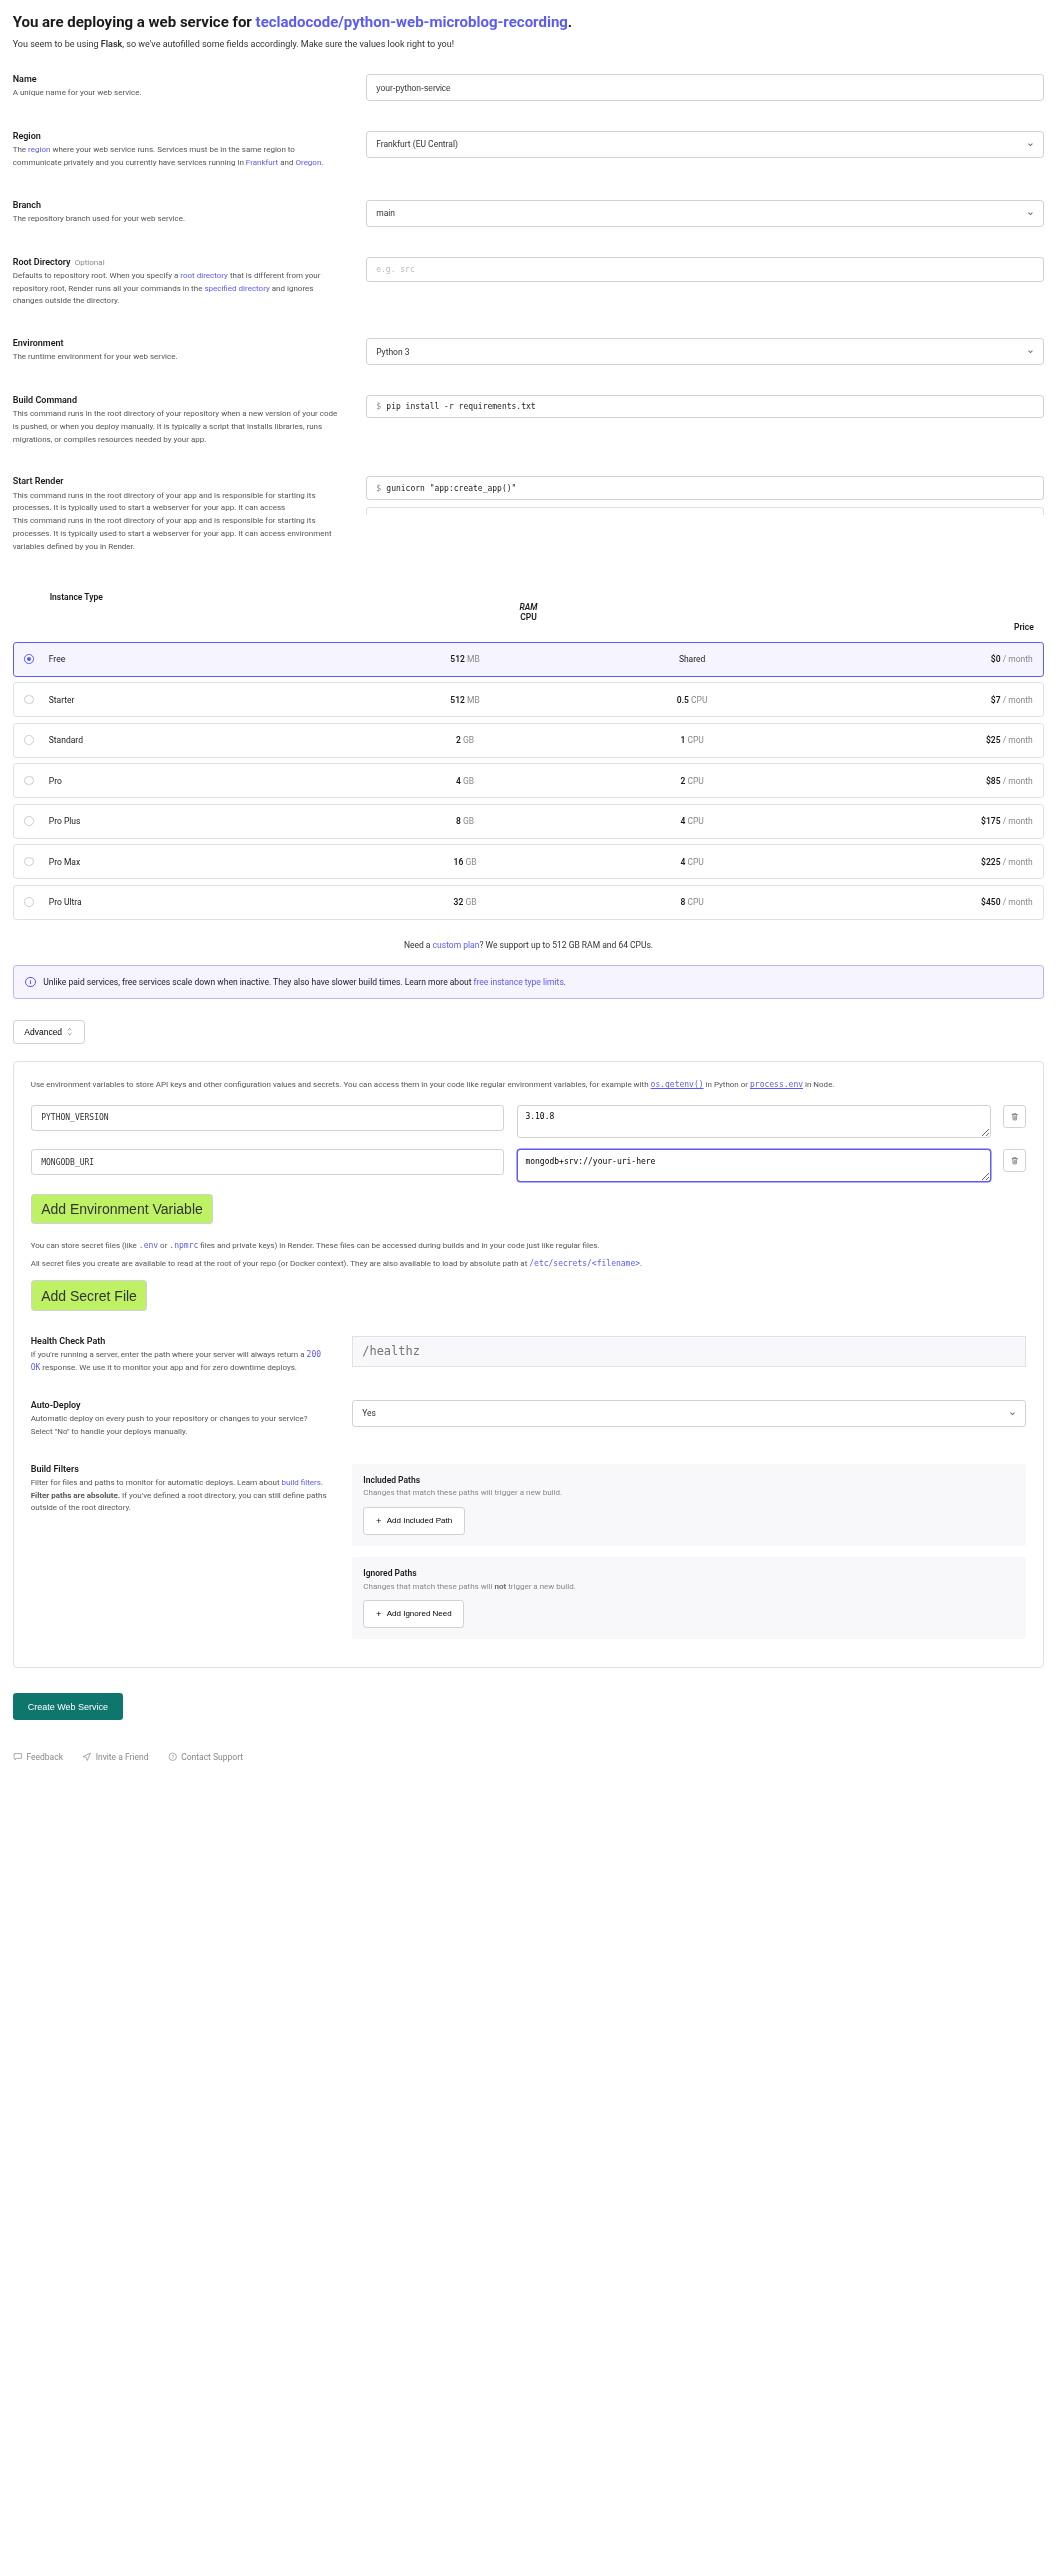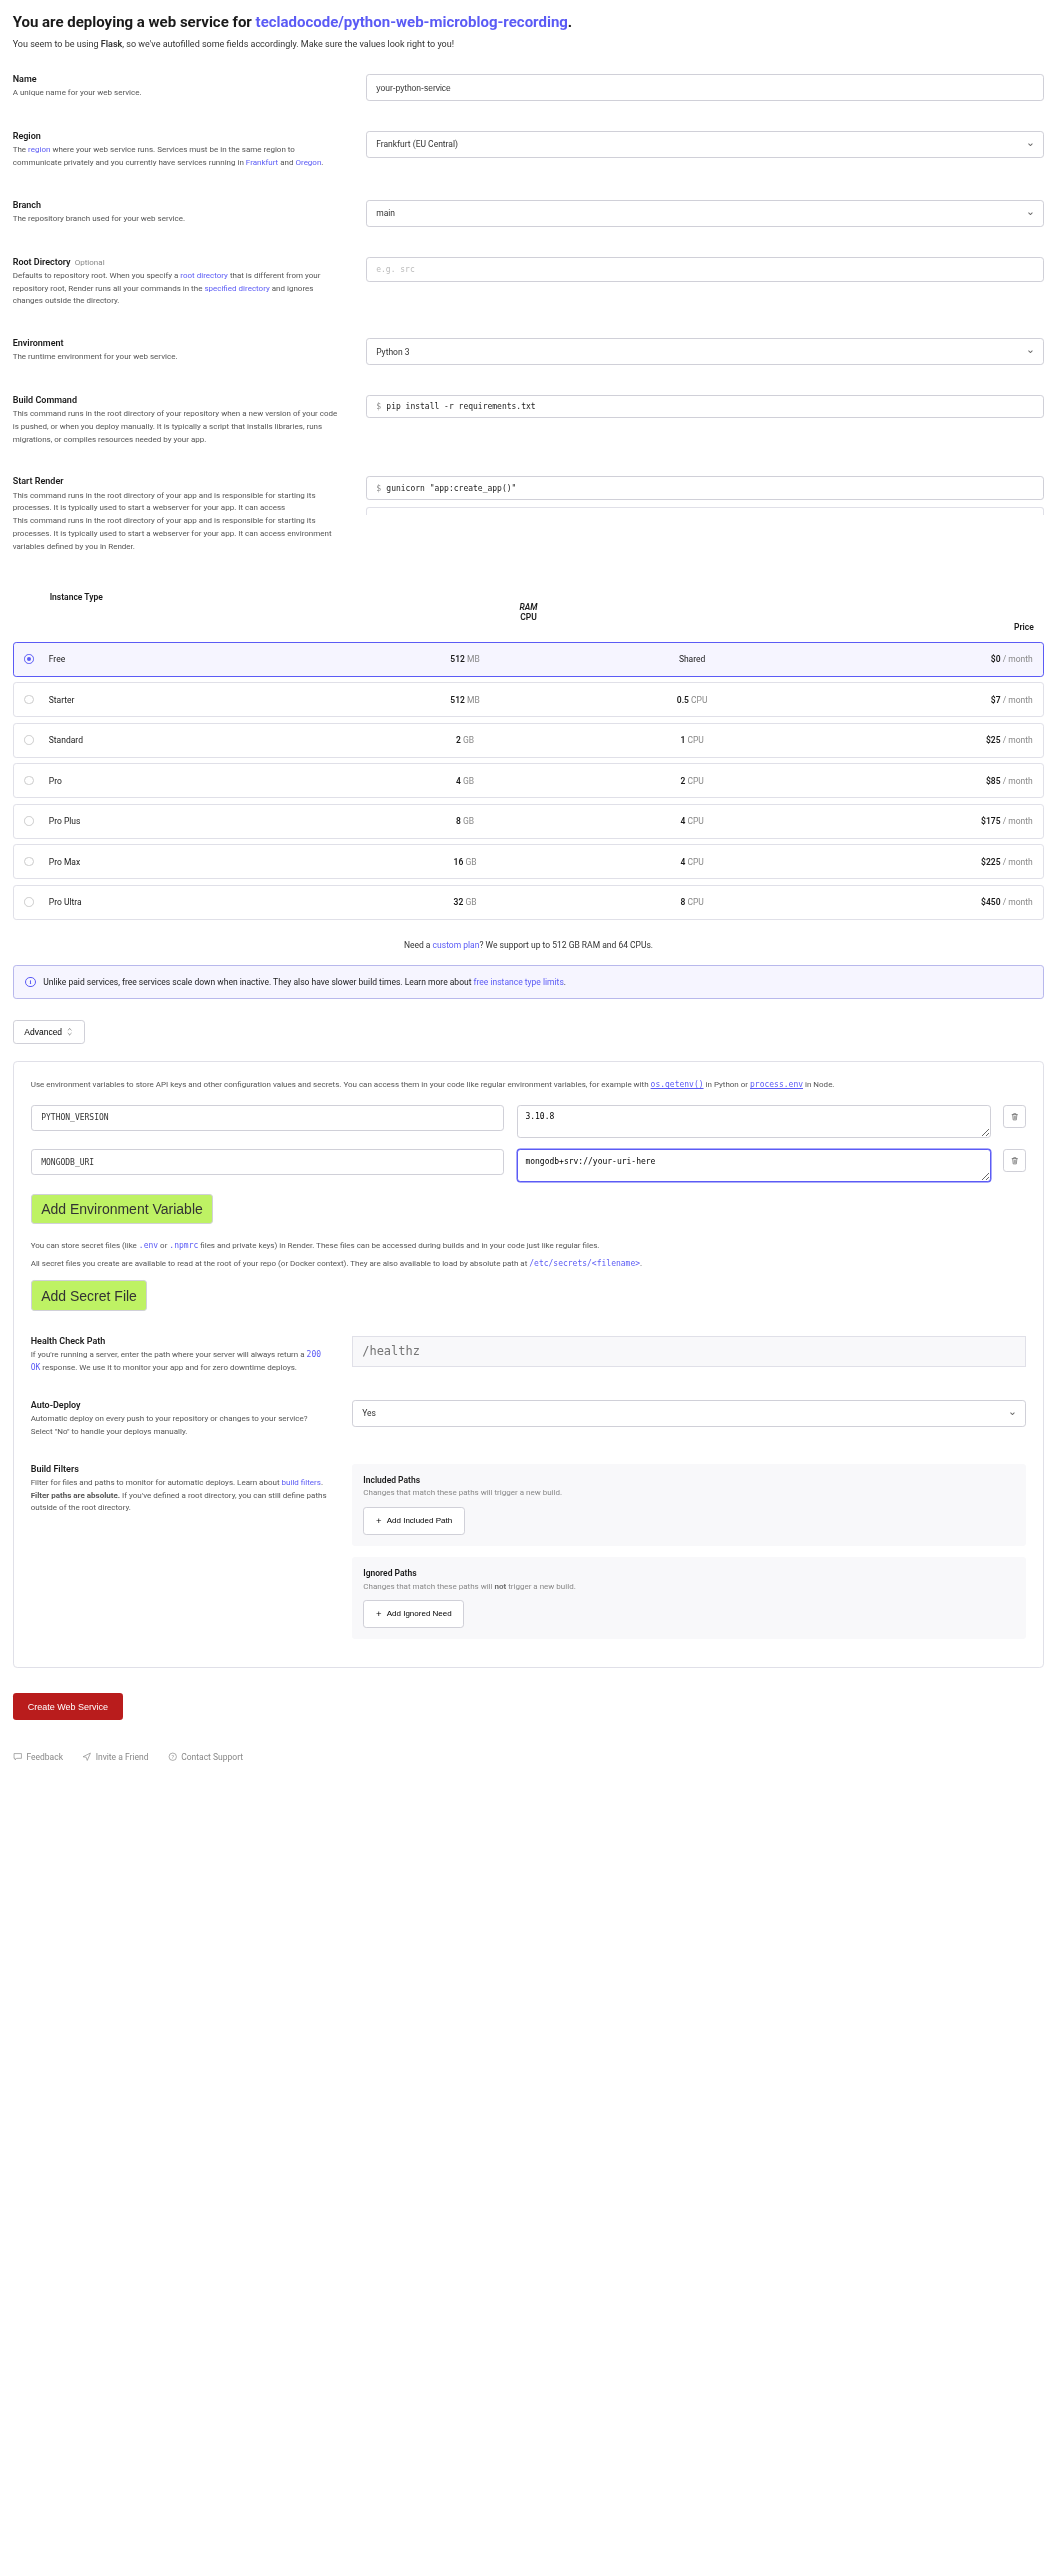--- a/index.html
+++ b/index.html
@@ -76,21 +76,21 @@
 .adv-input-col { flex: 1; }
 .readonly-input { width: 100%; padding: 7.4px 9.5px; border: 0.5px solid #e0e0e8; background: #f8f8fa; border-radius: 0; font-family: Menlo, Consolas, monospace; font-size: 12px; color: #bbb; }
 
 .filter-panel { background: #f8f8fa; border-radius: 3.2px; padding: 11.6px; margin-bottom: 10.6px; }
 .filter-title { font-size: 8.5px; font-weight: 600; margin-bottom: 3.2px; }
 .filter-desc { font-size: 8px; color: #888; margin-bottom: 9.5px; }
 .filter-desc strong { color: #666; font-weight: 600; }
 .add-path-btn { display: inline-flex; align-items: center; gap: 5.3px; padding: 7.4px 11.6px; border: 0.5px solid #d0d0d8; border-radius: 3.2px; background: #fff; font-size: 8px; cursor: pointer; }
 .add-path-btn::before { content: "+"; font-size: 9.5px; font-weight: 400; }
 
-.create-btn { display: inline-block; padding: 8.5px 15px; background: #b91c1c; color: #fff; border: none; border-radius: 3.2px; font-size: 9px; font-weight: 500; cursor: pointer; margin-top: 25px; }
+.create-btn { display: inline-block; padding: 8.5px 15px; background: #0f766e; color: #fff; border: none; border-radius: 3.2px; font-size: 9px; font-weight: 500; cursor: pointer; margin-top: 25px; }
 
 .footer { display: flex; gap: 19px; margin-top: 21px; padding-top: 10.6px; }
 .footer-link { display: inline-flex; align-items: center; gap: 4.2px; color: #888; font-size: 8.5px; text-decoration: none; cursor: pointer; }
 .footer-icon { width: 9.5px; height: 9.5px; display: inline-block; }
 
 svg { display: block; }
 </style>
 </head>
 <body>
 

